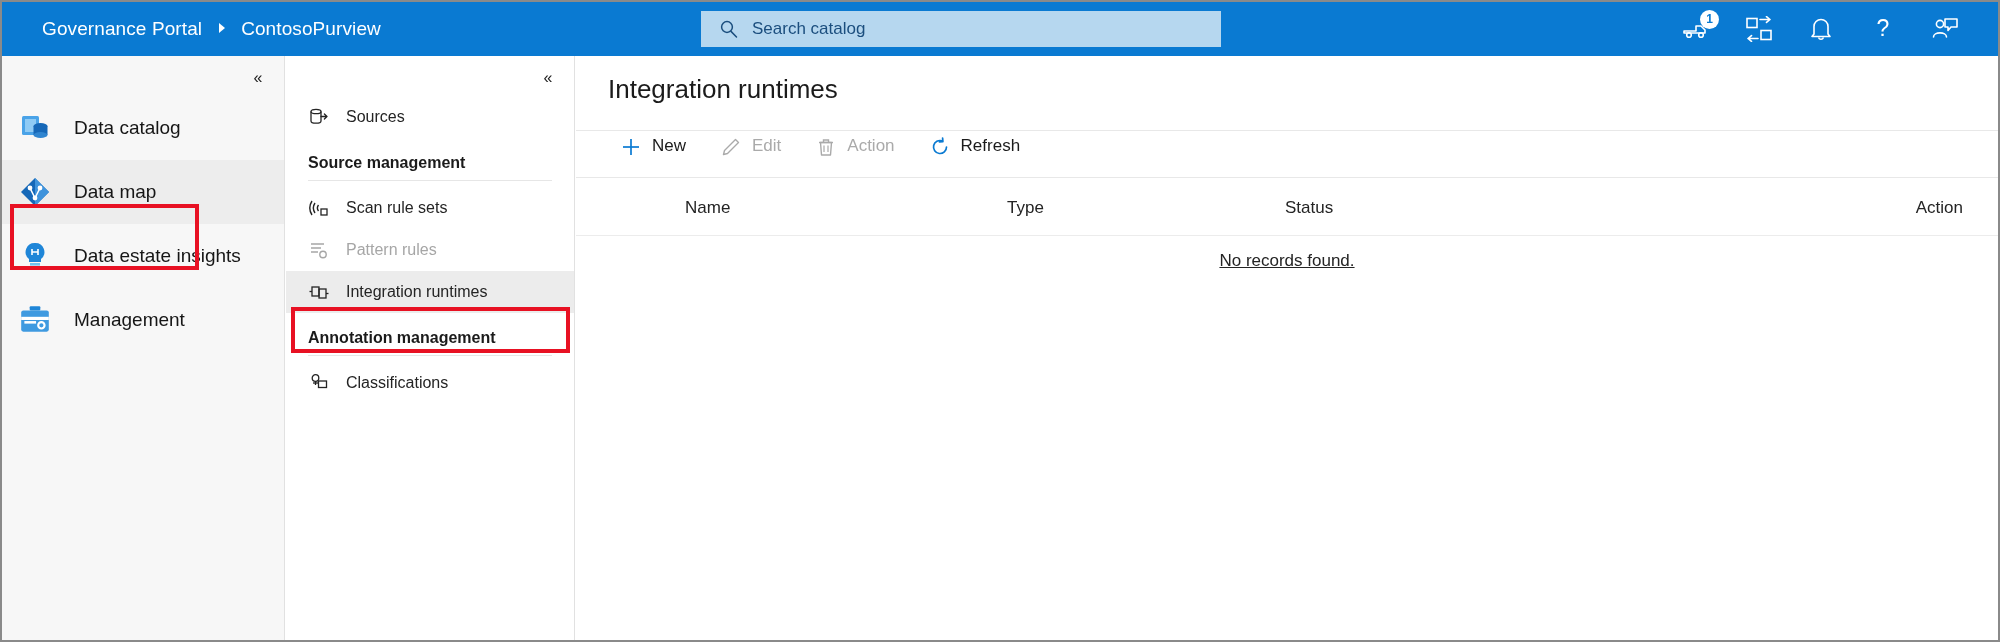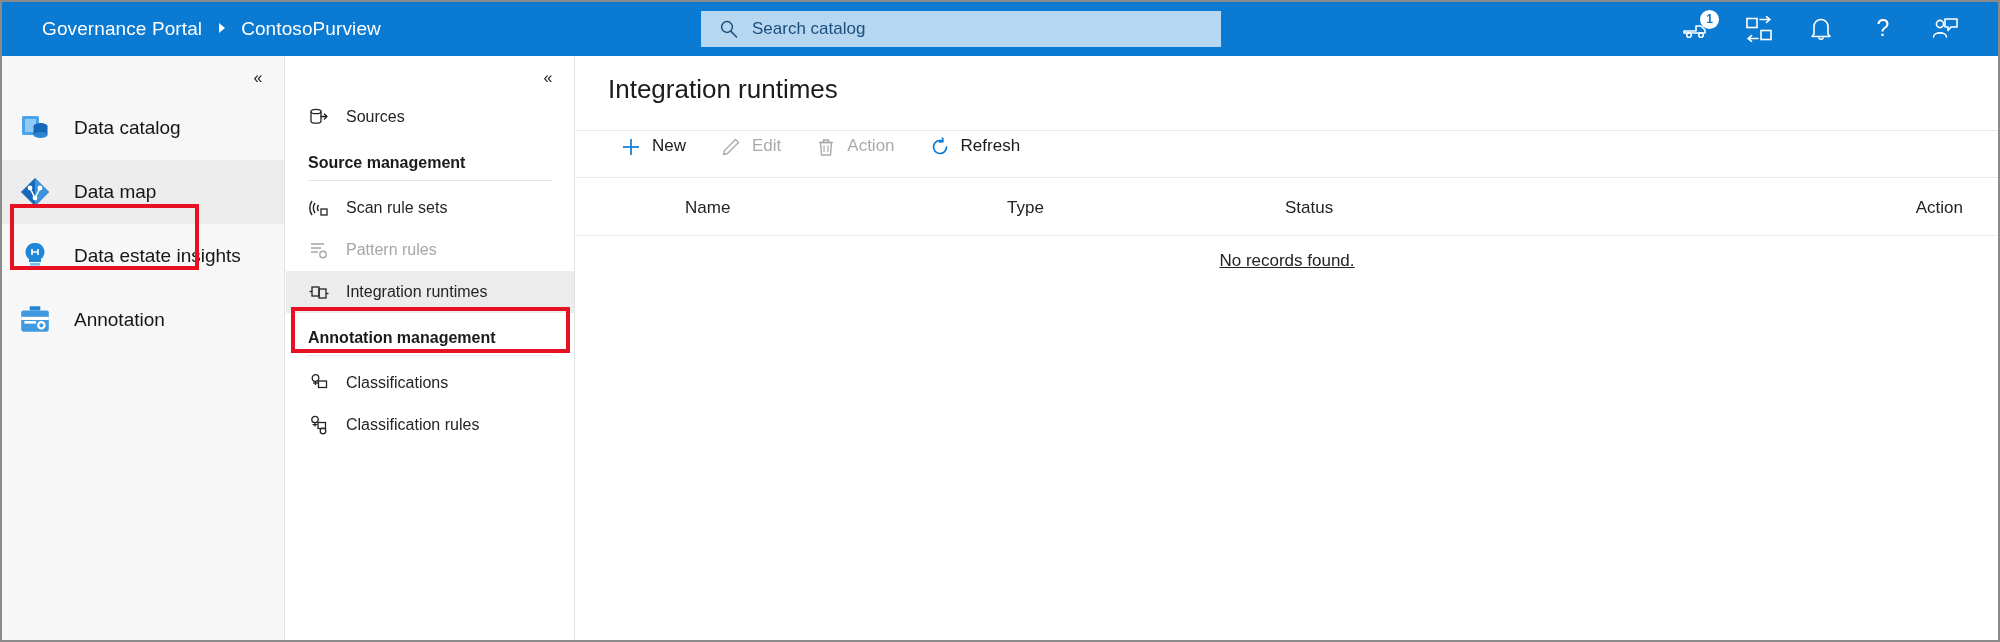--- a/index.html
+++ b/index.html
@@ -314,21 +314,21 @@
       </div>
 
       <div class="nav1-item">
         <svg class="ico" width="32" height="32" viewBox="0 0 32 32">
           <rect x="11" y="3" width="10" height="4" rx="1" fill="#1f86d8"></rect>
           <rect x="3" y="7" width="26" height="20" rx="2" fill="#3f9ae0"></rect>
           <rect x="3" y="13" width="26" height="3" fill="#ffffff"></rect>
           <rect x="6" y="17" width="11" height="2.4" fill="#ffffff"></rect>
           <circle cx="22" cy="21" r="3" fill="none" stroke="#ffffff" stroke-width="2"></circle>
         </svg>
-        <span class="lbl">Annotation</span>
+        <span class="lbl">Management</span>
       </div>
 
     </div>
 
     <div class="annot annot-datamap"></div>
   </div>
 
   <div class="panel2">
 
     <div class="collapse-btn">
@@ -396,32 +396,20 @@
           <svg width="20" height="20" viewBox="0 0 20 20">
             <circle cx="6.5" cy="5" r="3.3" fill="none" stroke="#242424" stroke-width="1.3"></circle>
             <line x1="6.5" y1="8.3" x2="6.5" y2="12" stroke="#242424" stroke-width="1.3"></line>
             <line x1="4" y1="10" x2="9" y2="10" stroke="#242424" stroke-width="1.3"></line>
             <rect x="9.5" y="8" width="8" height="6.5" fill="none" stroke="#242424" stroke-width="1.3"></rect>
           </svg>
         </span>
         <span class="lbl">Classifications</span>
       </div>
 
-      <div class="nav2-item">
-        <span class="ico">
-          <svg width="20" height="20" viewBox="0 0 20 20">
-            <circle cx="6" cy="4.5" r="3.2" fill="none" stroke="#242424" stroke-width="1.3"></circle>
-            <line x1="6" y1="7.7" x2="6" y2="11.5" stroke="#242424" stroke-width="1.3"></line>
-            <line x1="3.6" y1="9.6" x2="8.4" y2="9.6" stroke="#242424" stroke-width="1.3"></line>
-            <rect x="9" y="7.5" width="7.5" height="6" fill="none" stroke="#242424" stroke-width="1.3"></rect>
-            <circle cx="14" cy="16" r="2.8" fill="none" stroke="#242424" stroke-width="1.3"></circle>
-          </svg>
-        </span>
-        <span class="lbl">Classification rules</span>
-      </div>
 
     </div>
 
     <div class="annot annot-intrt" style="left:5px; top:251px; width:279px; height:46px;"></div>
   </div>
 
   <div class="main">
 
     <div class="page-title">Integration runtimes</div>
 

